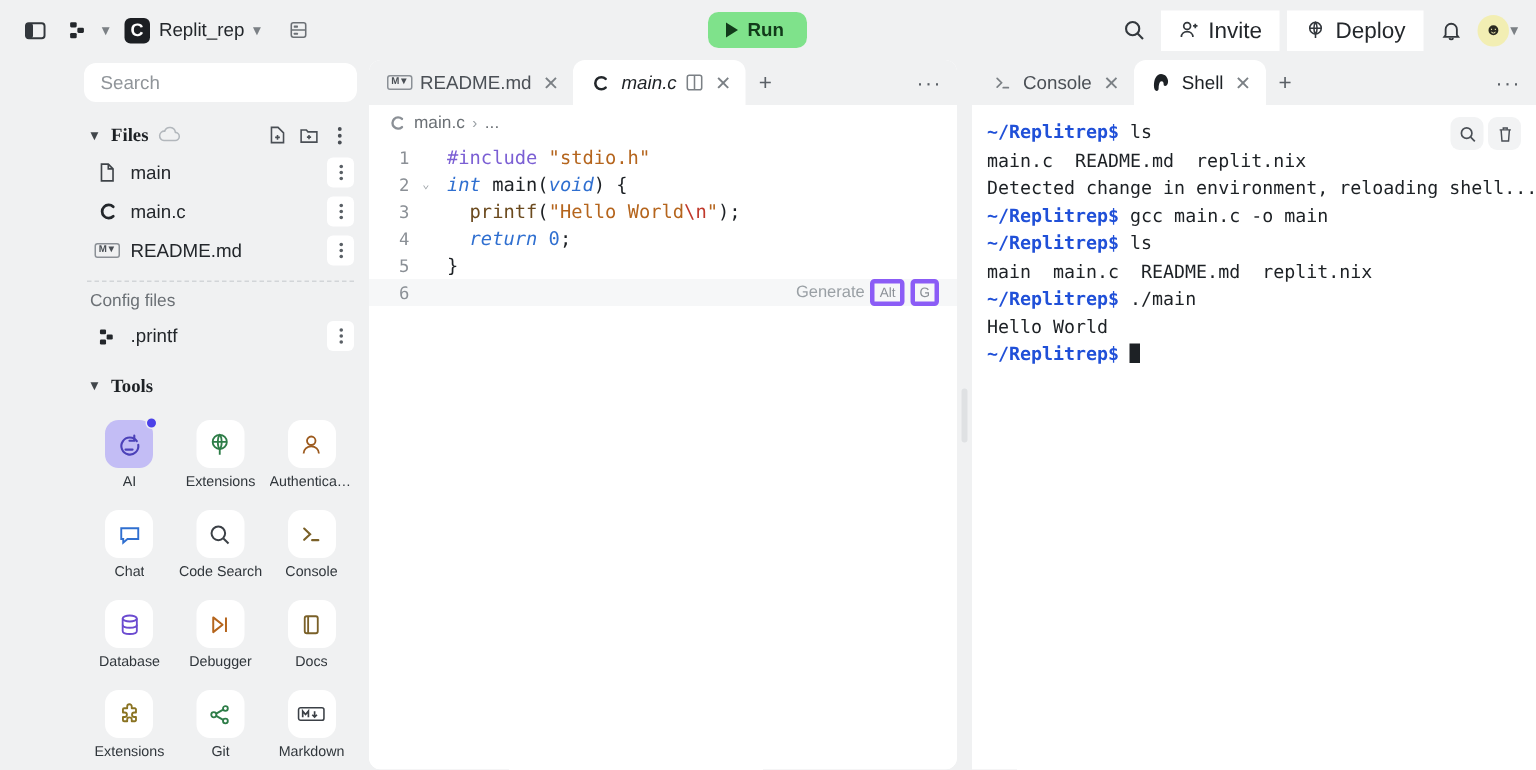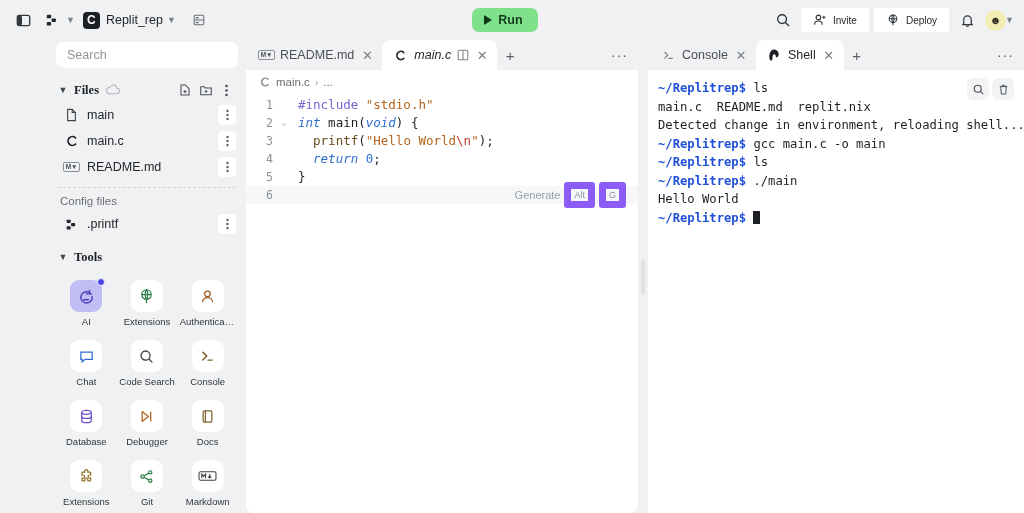--- a/index.html
+++ b/index.html
@@ -52,21 +52,21 @@
     padding:5px 15px 5px 12px;
     font-size:12.5px; font-weight:600; cursor:pointer;
     font-family:"Liberation Sans", sans-serif;
   }
   .tri { width:0;height:0; border-left:8px solid #123a1a; border-top:5px solid transparent; border-bottom:5px solid transparent;}
 
   .hdr-right { margin-left:auto; display:flex; align-items:center; gap:5px; z-index:2;}
   .pill {
     display:flex; align-items:center; gap:6px;
     background:#ffffff; border:none; border-radius:0;
-    padding:5px 12px; font-size:10px; color:#23272b; cursor:pointer;
+    padding:5px 12px; font-size:15px; color:#23272b; cursor:pointer;
     font-family:"Liberation Sans", sans-serif;
   }
   .avatar-wrap { display:flex; align-items:center; gap:1px; cursor:pointer;}
   .avatar {
     width:21px;height:21px;border-radius:50%;
     background:#f2eeb3; display:flex;align-items:center;justify-content:center;
     font-size:11px; color:#2a2a20;
   }
 
   
@@ -199,21 +199,21 @@
   .k-fn  { color:#6b4a1e; }
   .k-num { color:#2f6fd0; }
   .k-plain { color:#1d2125; }
   .line6 { background:#f6f7f8; }
   .gen-hint {
     position:absolute; right:12px; top:0; height:18px;
     display:flex; align-items:center; gap:4px;
     font-size:11px; color:#9aa0a5; font-family:"Liberation Sans", sans-serif;
   }
   .kbd {
-    border:7px solid #8b5cf6; border-radius:3px; padding:0 3px;
+    border:3px solid #8b5cf6; border-radius:3px; padding:0 3px;
     font-size:9px; color:#8b9096; line-height:12px;
   }
 
   
   .splitter { width:10px; flex:0 0 10px; background:#f0f1f2; position:relative; cursor:col-resize; }
   .splitter::after {
     content:""; position:absolute; left:3px; top:50%; transform:translateY(-50%);
     width:4px; height:36px; border-radius:3px; background:#dfe1e3;
   }
 
@@ -684,20 +684,21 @@
                 <path d="M6.4 4.4V2.8h3.2v1.6"></path>
             </svg>
           </span>
         </div>
         <div id="term-lines">
             <div class="t-line"><span class="prompt">~/Replitrep$</span><span> ls</span></div>
             <div class="t-line"><span>main.c  README.md  replit.nix</span></div>
             <div class="t-line"><span>Detected change in environment, reloading shell...</span></div>
             <div class="t-line"><span class="prompt">~/Replitrep$</span><span> gcc main.c -o main</span></div>
             <div class="t-line"><span class="prompt">~/Replitrep$</span><span> ls</span></div>
+            <div class="t-line"><span>main  main.c  README.md  replit.nix</span></div>
             <div class="t-line"><span class="prompt">~/Replitrep$</span><span> ./main</span></div>
             <div class="t-line"><span>Hello World</span></div>
             <div class="t-line"><span class="prompt">~/Replitrep$</span><span> </span><span class="cursor"></span></div>
           </div>
       </div>
     </div>
 
   </div>
 </div>
 

